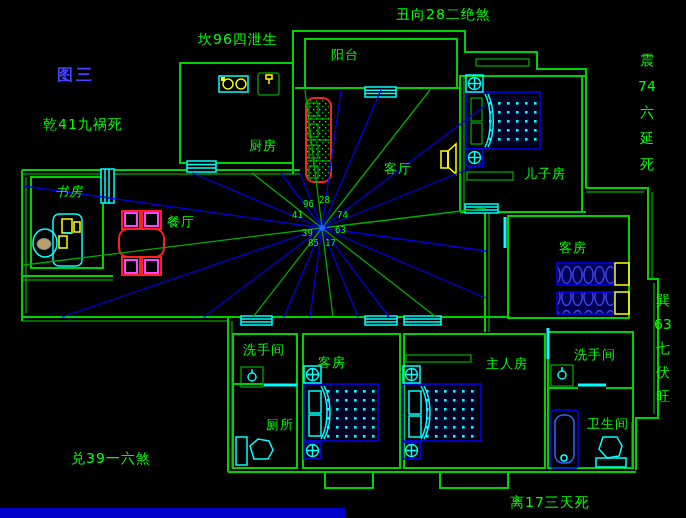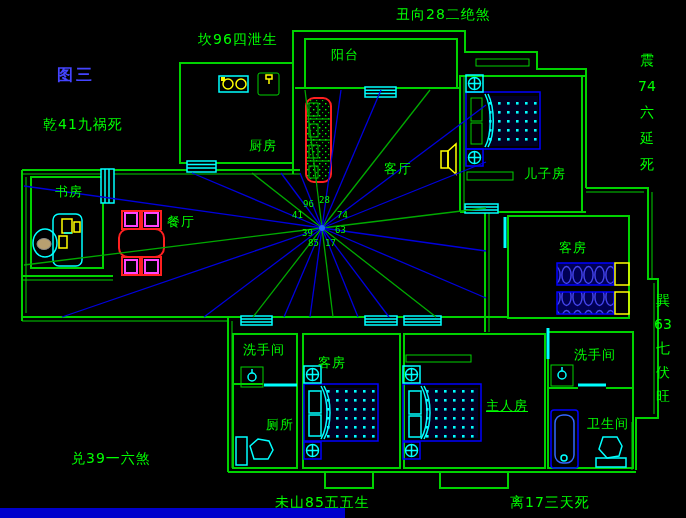--- a/index.html
+++ b/index.html
@@ -308,34 +308,33 @@
 74
 六
 延
 死</div>
 <div class="vlabel" style="left:648px;top:288px;line-height:24px;">巽
 63
 七
 伏
 旺</div>
 <div class="fs" style="left:71px;top:422px;margin-top:28px;">兑39一六煞</div>
-<div class="fs" style="left:275px;top:494px;">未山85五五生</div>
 <div class="fs" style="left:510px;top:494px;">离17三天死</div>
 
 <div class="lbl" style="left:331px;top:46px;">阳台</div>
 <div class="lbl" style="left:249px;top:121px;margin-top:16px;">厨房</div>
 <div class="lbl" style="left:384px;top:160px;">客厅</div>
 <div class="lbl" style="left:524px;top:165px;">儿子房</div>
-<div class="lbl" style="left:55px;top:183px;">书房</div>
+<div class="lbl" style="left:55px;top:183px;font-style:italic;">书房</div>
 <div class="lbl" style="left:167px;top:213px;">餐厅</div>
 <div class="lbl" style="left:559px;top:239px;">客房</div>
 <div class="lbl" style="left:243px;top:341px;">洗手间</div>
 <div class="lbl" style="left:266px;top:416px;text-align:center;">厕所</div>
 <div class="lbl" style="left:318px;top:354px;">客房</div>
-<div class="lbl" style="left:486px;top:397px;text-decoration:underline;">主人房</div>
+<div class="lbl" style="left:486px;top:355px;">主人房</div>
 <div class="lbl" style="left:574px;top:346px;">洗手间</div>
 <div class="lbl" style="left:587px;top:415px;">卫生间</div>
 
 <div id="center-numbers">
       <span class="cnum" style="left: 303px; top: 199px;">96</span>
       <span class="cnum" style="left: 319px; top: 195px;">28</span>
       <span class="cnum" style="left: 292px; top: 210px;">41</span>
       <span class="cnum" style="left: 337px; top: 210px;">74</span>
       <span class="cnum" style="left: 302px; top: 228px;">39</span>
       <span class="cnum" style="left: 335px; top: 225px;">63</span>

